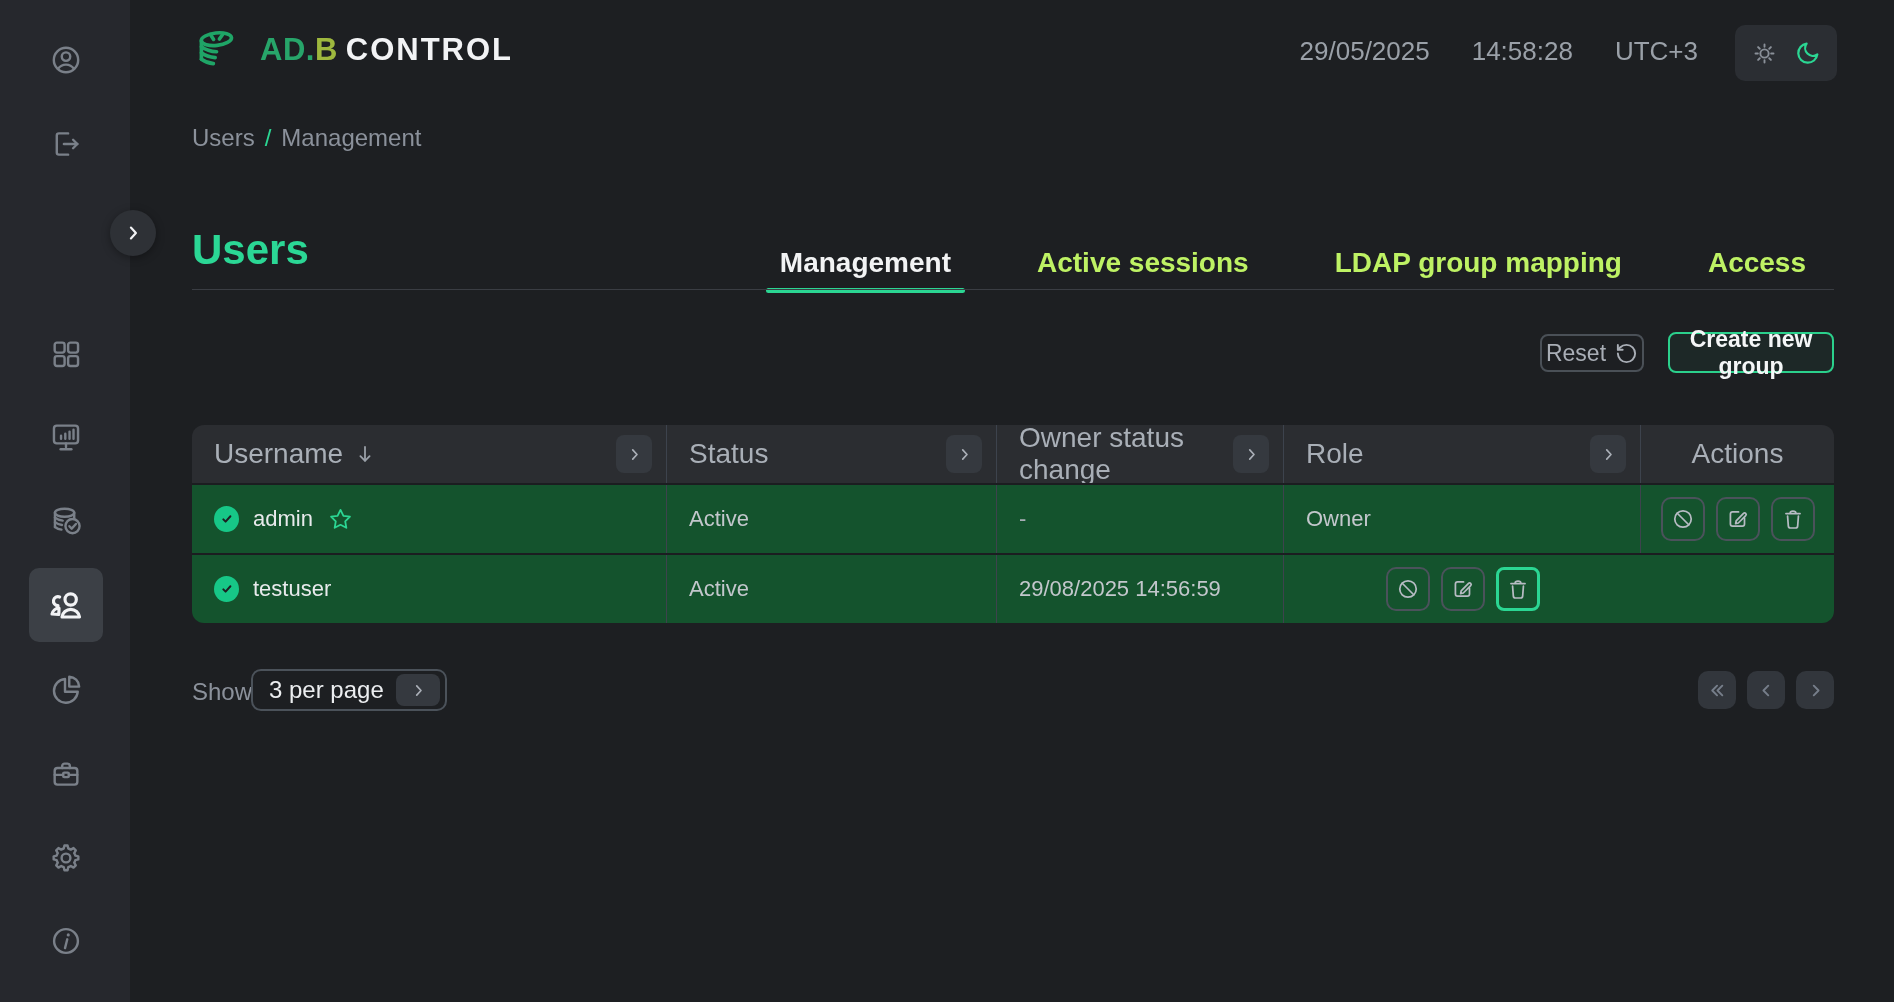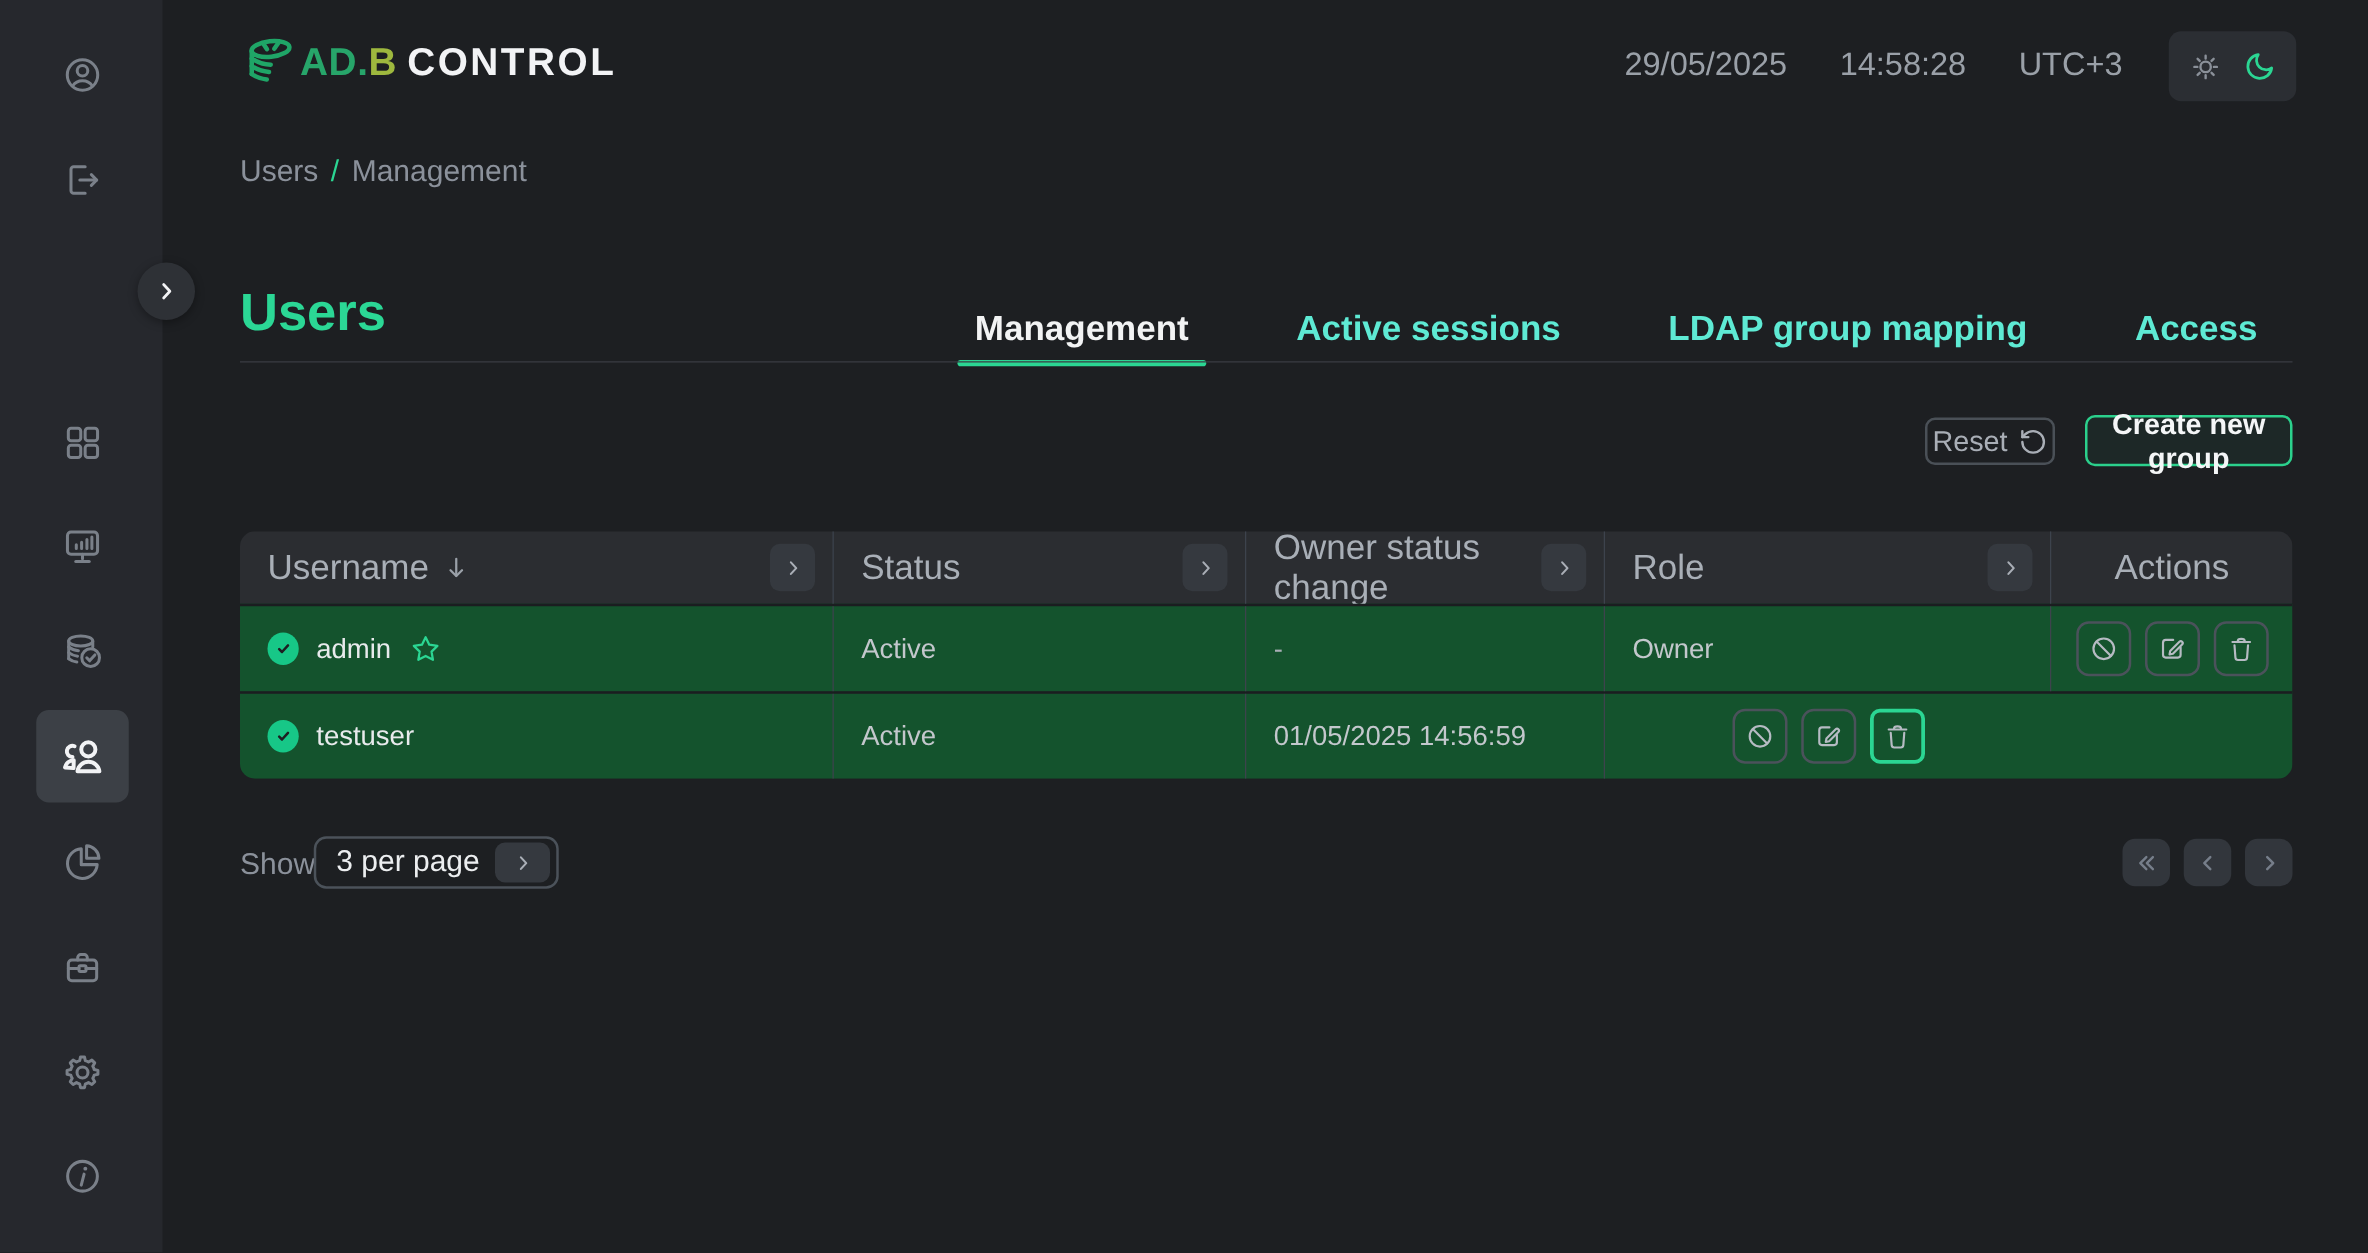--- a/index.html
+++ b/index.html
@@ -9,36 +9,36 @@
   .ic { fill:none; stroke:#7a8089; stroke-width:1.7; stroke-linecap:round; stroke-linejoin:round; }
 
   
   .sidebar { position:absolute; left:0; top:0; width:130px; height:1002px; background:#26282d; }
   .side-item { position:absolute; left:42px; width:48px; height:48px; display:flex; align-items:center; justify-content:center; border-radius:10px; cursor:pointer; }
   .side-item.active-bg { left:29px; width:74px; height:74px; background:#3c4046; border-radius:10px; }
   .side-item.active-bg .ic { stroke:#f2f3f5; stroke-width:1.9; }
   .expand-btn { position:absolute; left:110px; top:210px; width:46px; height:46px; border-radius:50%; background:#2e3136; border:none; display:flex; align-items:center; justify-content:center; cursor:pointer; z-index:5; box-shadow:0 2px 8px rgba(0,0,0,.35); }
 
   
-  .logo { position:absolute; left:192px; top:26px; display:flex; align-items:center; gap:0; cursor:pointer; }
+  .logo { position:absolute; left:192px; top:26px; display:flex; align-items:center; gap:20px; cursor:pointer; }
   .logo-text { font-size:31px; font-weight:700; letter-spacing:.5px; display:flex; align-items:baseline; }
   .logo-green { color:#27a56a; }
   .logo-lime { color:#9eb83e; }
   .logo-rest { color:#f2f3f5; margin-left:8px; letter-spacing:2px; }
   .clock { position:absolute; top:36px; right:196px; display:flex; gap:42px; font-size:26px; color:#9aa0a8; }
   .theme-box { position:absolute; left:1735px; top:25px; width:102px; height:56px; background:#2b2e33; border-radius:10px; display:flex; align-items:center; justify-content:center; gap:16px; }
   .theme-btn { background:none; border:none; cursor:pointer; padding:0; }
 
   
   .breadcrumb { position:absolute; left:192px; top:124px; font-size:24px; color:#8b919b; display:flex; gap:10px; }
   .breadcrumb .sep { color:#2bd693; }
   .crumb { cursor:pointer; }
   .page-title { position:absolute; left:192px; top:226px; font-size:42px; font-weight:700; color:#2bd795; }
   .tabs { position:absolute; right:74px; top:236px; height:54px; display:flex; align-items:center; gap:58px; }
-  .tab { position:relative; height:54px; display:flex; align-items:center; padding:0 14px; font-size:28px; font-weight:700; color:#5eead4; cursor:pointer; white-space:nowrap; }
+  .tab { position:relative; height:54px; display:flex; align-items:center; padding:0 14px; font-size:28px; font-weight:700; color:#bef264; cursor:pointer; white-space:nowrap; }
   .tab.active { color:#f2f3f4; }
   .tab.active::after { content:""; position:absolute; left:0; right:0; bottom:-3px; height:5px; background:#2bd693; border-radius:3px; }
   .rule { position:absolute; left:192px; top:289px; width:1642px; height:1px; background:#3a3d43; }
 
   
   .btn-reset { position:absolute; left:1540px; top:334px; width:104px; height:38px; background:transparent; border:2px solid #4a5057; border-radius:8px; color:#a9aeb6; font-size:23px; font-family:inherit; display:flex; align-items:center; justify-content:center; gap:9px; cursor:pointer; }
   .btn-create { position:absolute; left:1668px; top:332px; width:166px; height:41px; background:rgba(43,214,147,.05); border:2px solid #2bd08c; border-radius:8px; color:#f4f6f7; font-size:23px; font-weight:700; font-family:inherit; display:flex; align-items:center; justify-content:center; cursor:pointer; }
 
   
   .table { position:absolute; left:192px; top:425px; width:1642px; border-radius:12px; overflow:hidden; }
@@ -353,21 +353,21 @@
   <div class="trow">
     <div class="cell td td-user">
       <span class="check-badge">
         <svg width="16" height="16" viewBox="0 0 24 24" fill="none" stroke="#1d1f22" stroke-width="3" stroke-linecap="round" stroke-linejoin="round">
             <path d="M6.5 12.5l3.4 3.4 7.2-8"></path>
           </svg>
       </span>
       <span>testuser</span>
     </div>
     <div class="cell td">Active</div>
-    <div class="cell td">01/05/2025 14:56:59</div>
+    <div class="cell td">29/08/2025 14:56:59</div>
     <div class="cell actions-cell">
       <button class="abtn">
         <span>
             <svg class="ic" width="26" height="26" viewBox="0 0 24 24">
               <circle cx="12" cy="12" r="7.6"></circle>
               <path d="M6.7 6.7l10.6 10.6"></path>
             </svg>
           </span>
       </button>
       <button class="abtn">

